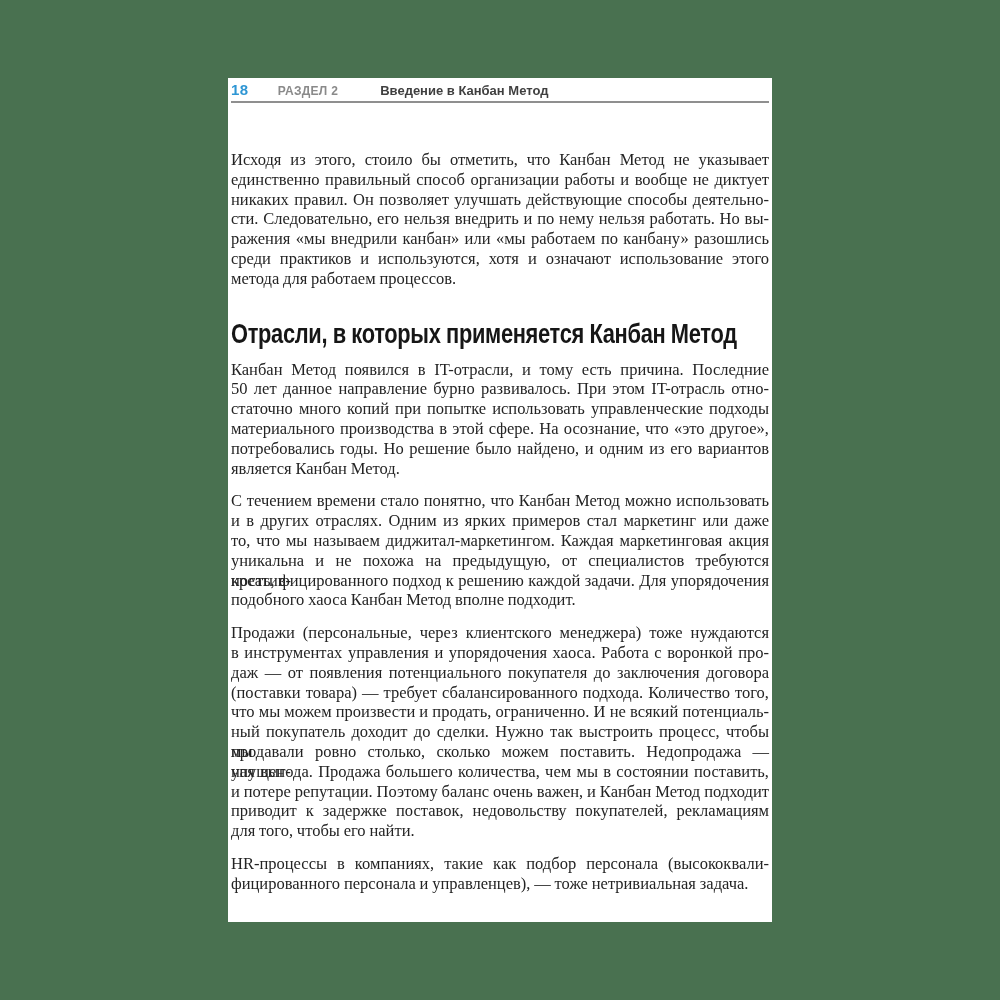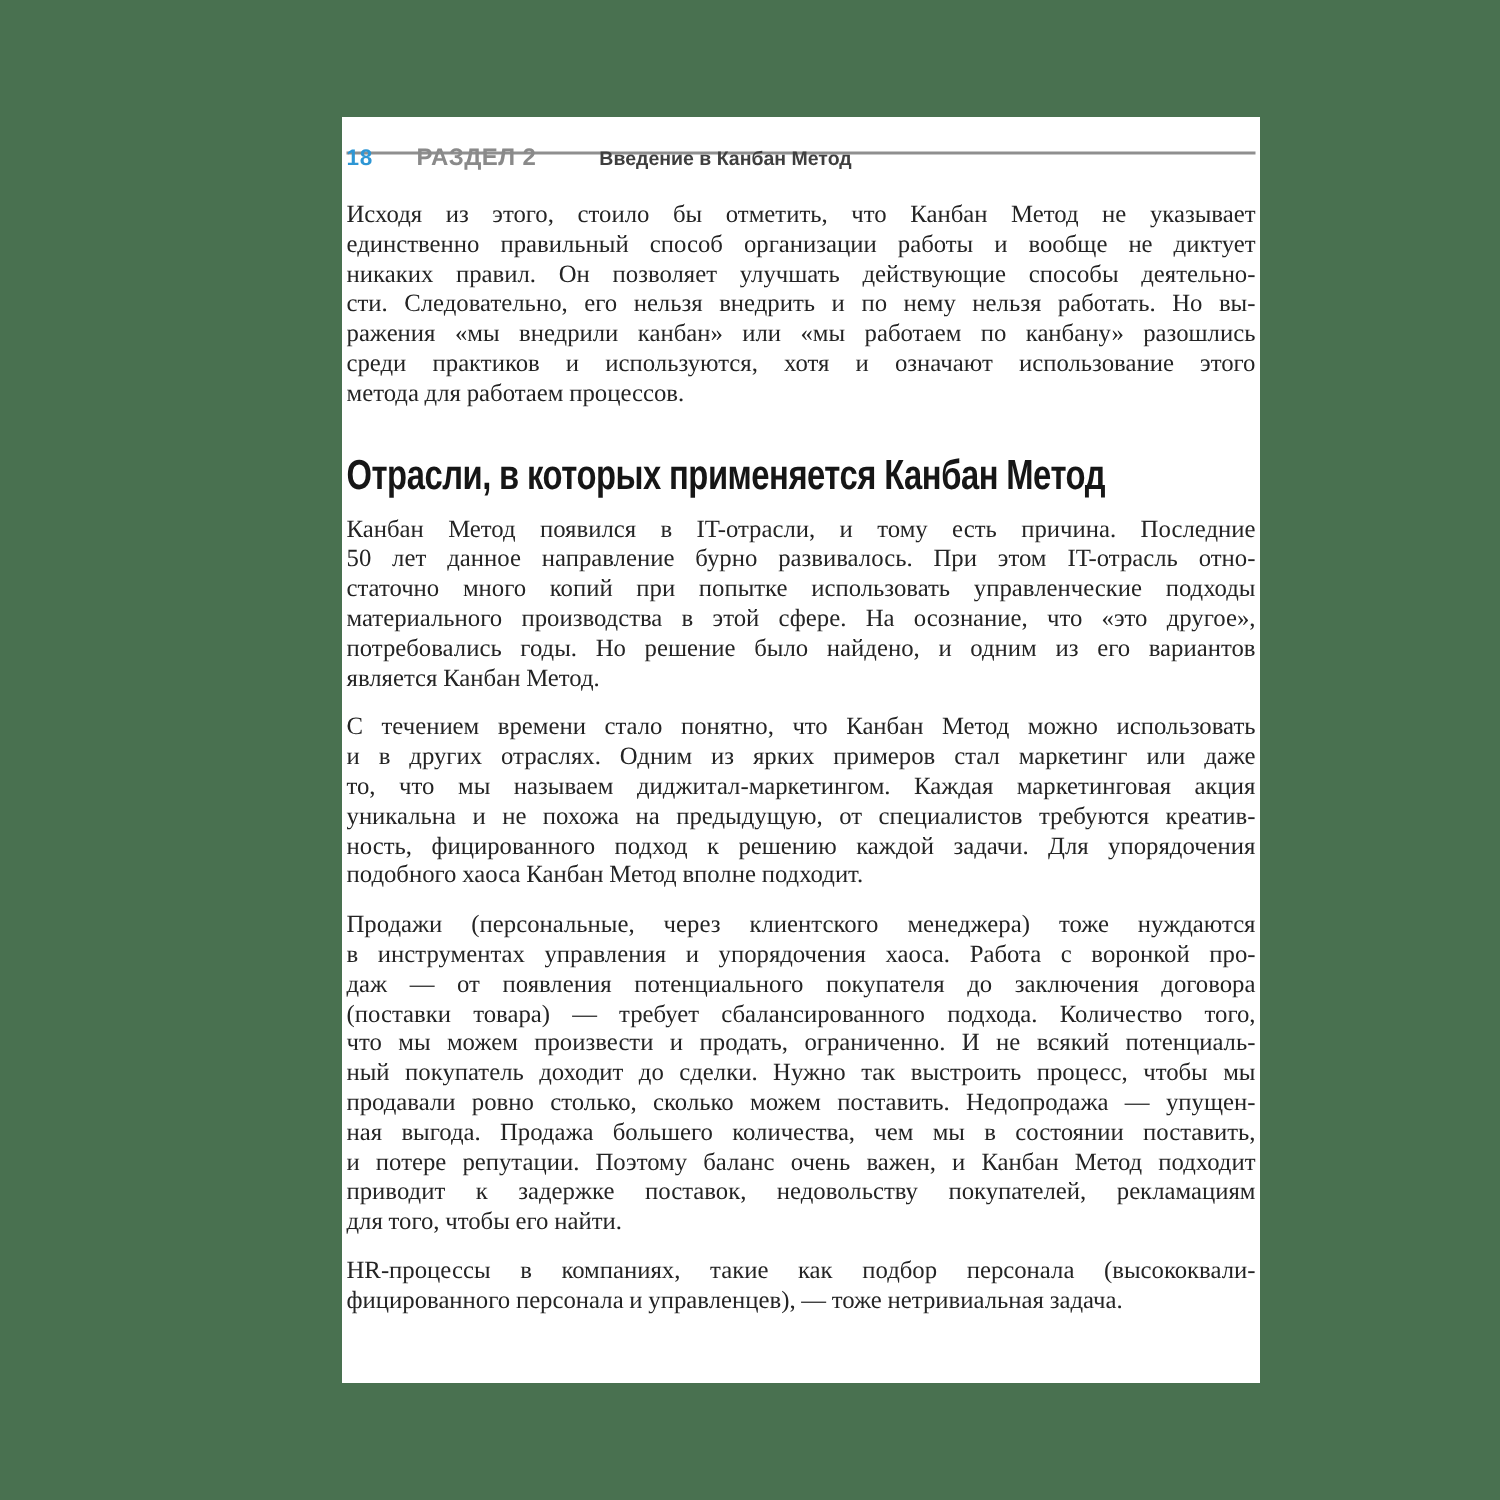--- a/index.html
+++ b/index.html
@@ -10,21 +10,21 @@
     font-family: "Liberation Serif", serif;
   }
   body {
     position: relative;
     overflow: hidden;
   }
   .book-page {
     position: absolute;
     left: 228px;
     top: 78px;
-    width: 612px;
+    width: 544px;
     height: 844px;
     background: #ffffff;
     box-sizing: border-box;
     padding: 0 3px;
     overflow: hidden;
   }
   .page-header {
     display: flex;
     align-items: baseline;
     padding-top: 4px;
@@ -33,45 +33,44 @@
     font-family: "Liberation Sans", sans-serif;
     white-space: nowrap;
   }
   .page-number {
     font-size: 15px;
     font-weight: bold;
     letter-spacing: 0.5px;
   }
   .section-label {
     margin-left: 29px;
-    font-size: 16px;
+    font-size: 12px;
     font-weight: bold;
     letter-spacing: 0.3px;
-    margin-top: 16px;
   }
   .chapter-title {
     margin-left: 14px;
     font-size: 13px;
     font-weight: bold;
   }
   .header-rule {
     height: 2px;
     margin-top: 3px;
     border: none;
   }
   .page-body {
     font-size: 16.5px;
     color: #242424;
     word-spacing: -0.3px;
   }
   .paragraph {
     margin: 0 0 13px 0;
   }
   .paragraph.first {
-    margin-top: 30px;
+    margin-top: 47px;
   }
   .line {
     height: 19.8px;
     line-height: 19.8px;
     text-align: justify;
     text-align-last: justify;
     white-space: normal;
   }
   .line.last {
     text-align-last: left;

